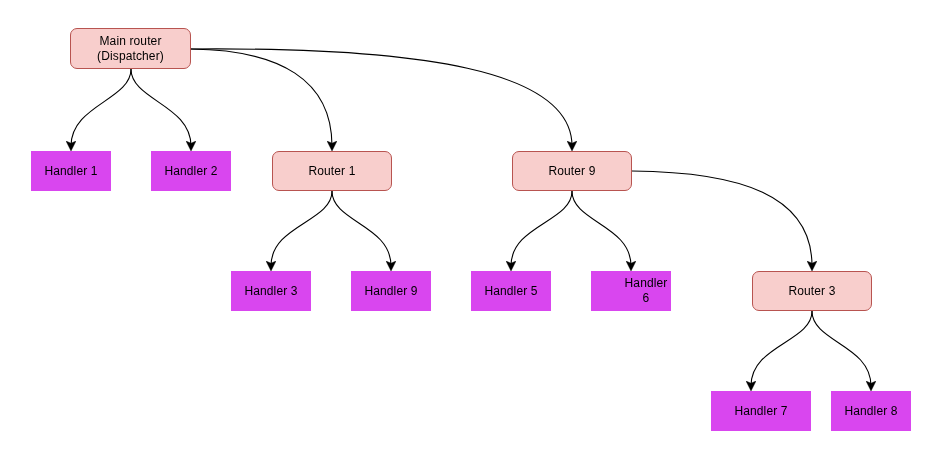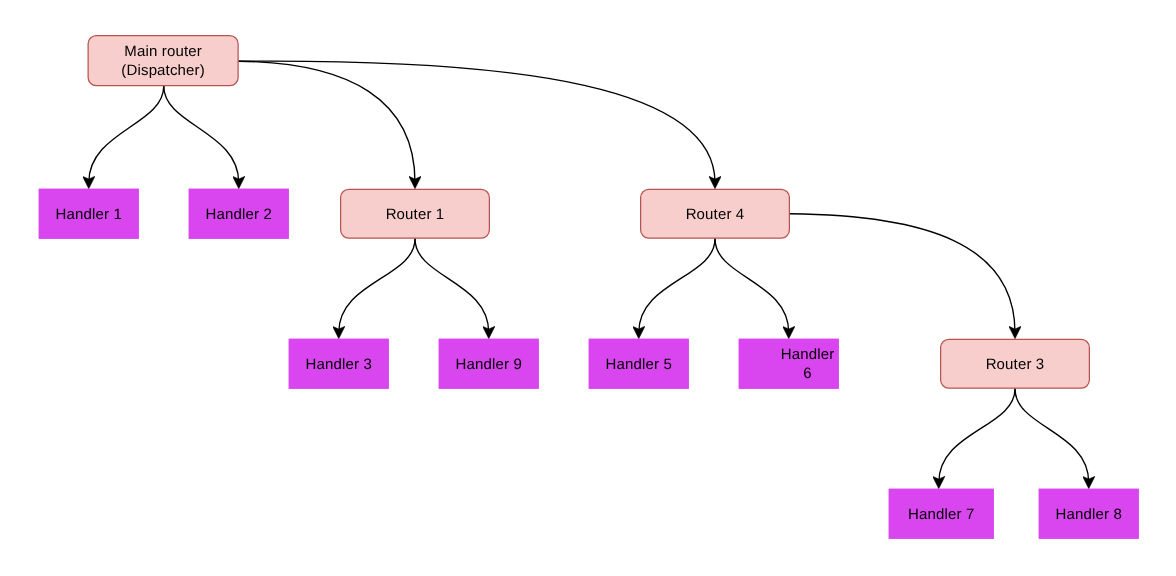--- a/index.html
+++ b/index.html
@@ -77,22 +77,22 @@
         <path d="M 812 311 C 812 342 751 345 751 386" marker-end="url(#arrowhead)"></path>
         <path d="M 812 311 C 812 342 871 345 871 386" marker-end="url(#arrowhead)"></path>
       </g>
   </svg>
   <div id="nodes">
       <div class="node node-router" style="left: 70px; top: 28px; width: 121px; height: 41px;"><span class="node-label">Main router
 (Dispatcher)</span></div>
       <div class="node node-handler" style="left: 31px; top: 151px; width: 80px; height: 40px;"><span class="node-label">Handler 1</span></div>
       <div class="node node-handler" style="left: 151px; top: 151px; width: 80px; height: 40px;"><span class="node-label">Handler 2</span></div>
       <div class="node node-router" style="left: 272px; top: 151px; width: 120px; height: 40px;"><span class="node-label">Router 1</span></div>
-      <div class="node node-router" style="left: 512px; top: 151px; width: 120px; height: 40px;"><span class="node-label">Router 4</span></div>
+      <div class="node node-router" style="left: 512px; top: 151px; width: 120px; height: 40px;"><span class="node-label">Router 9</span></div>
       <div class="node node-handler" style="left: 231px; top: 271px; width: 80px; height: 40px;"><span class="node-label">Handler 3</span></div>
       <div class="node node-handler" style="left: 351px; top: 271px; width: 80px; height: 40px;"><span class="node-label">Handler 9</span></div>
       <div class="node node-handler" style="left: 471px; top: 271px; width: 80px; height: 40px;"><span class="node-label">Handler 5</span></div>
       <div class="node node-handler" style="left: 591px; top: 271px; width: 80px; height: 40px; padding-left: 30px;"><span class="node-label">Handler 6</span></div>
       <div class="node node-router" style="left: 752px; top: 271px; width: 120px; height: 40px; justify-content: center;"><span class="node-label">Router 3</span></div>
-      <div class="node node-handler" style="left: 711px; top: 391px; width: 84px; height: 40px;"><span class="node-label">Handler 7</span></div>
+      <div class="node node-handler" style="left: 711px; top: 391px; width: 100px; height: 40px;"><span class="node-label">Handler 7</span></div>
       <div class="node node-handler" style="left: 831px; top: 391px; width: 80px; height: 40px;"><span class="node-label">Handler 8</span></div>
     </div>
 </div>
 
 </body></html>

